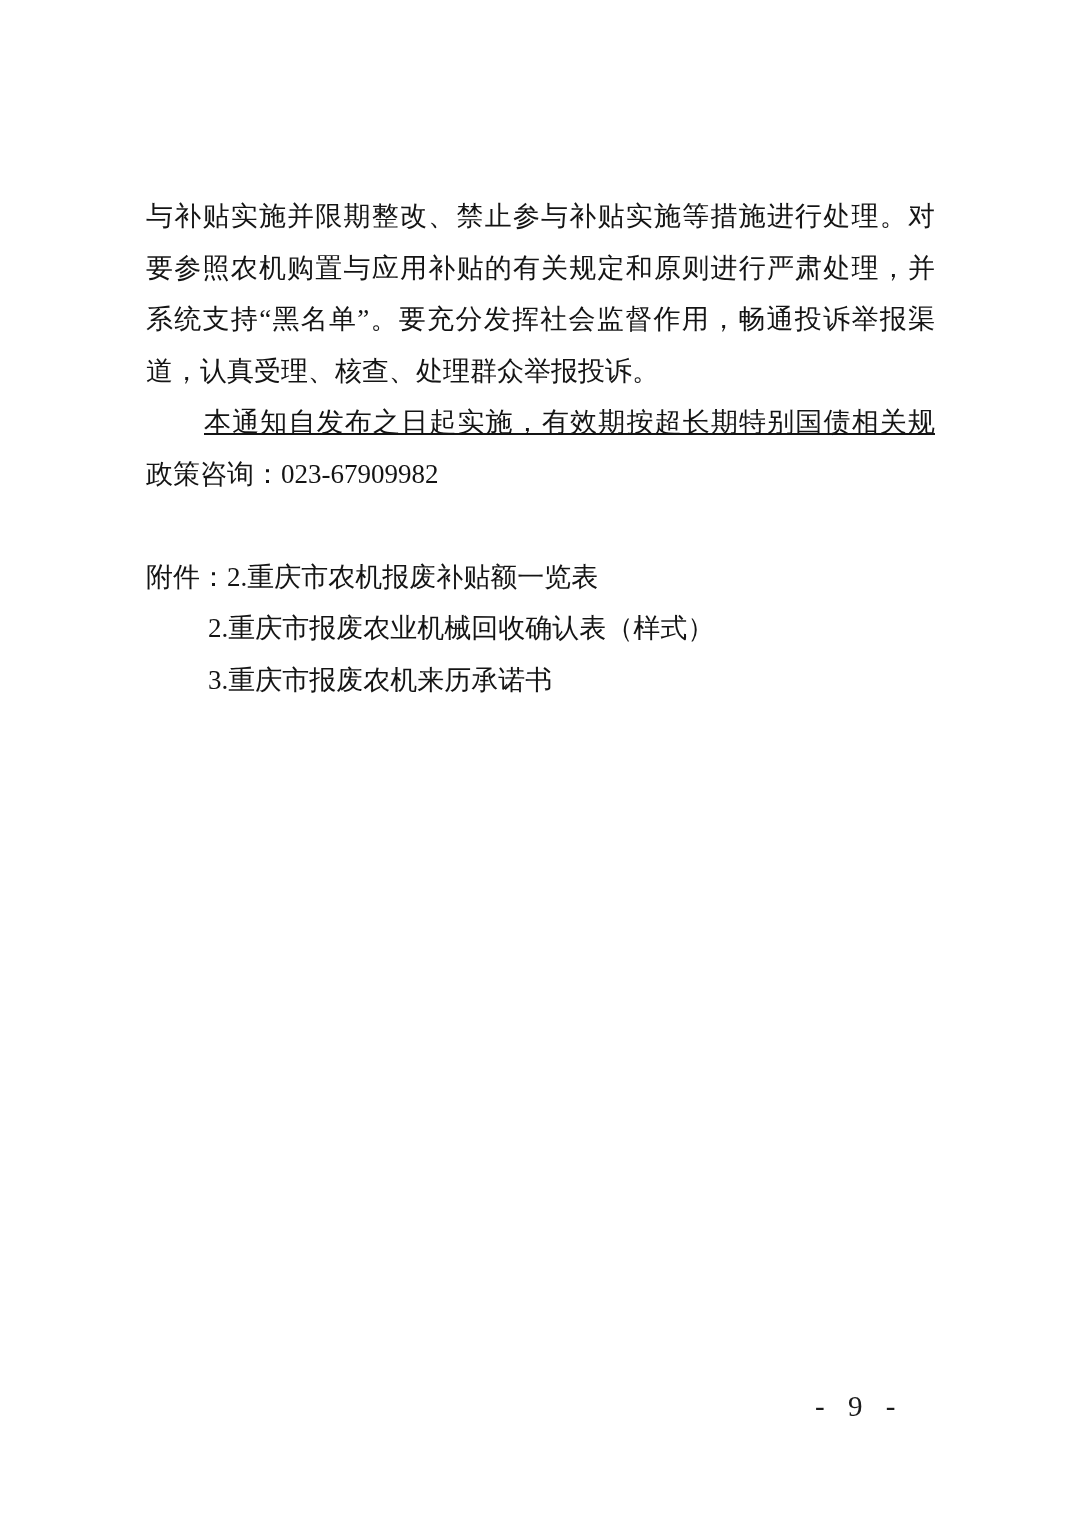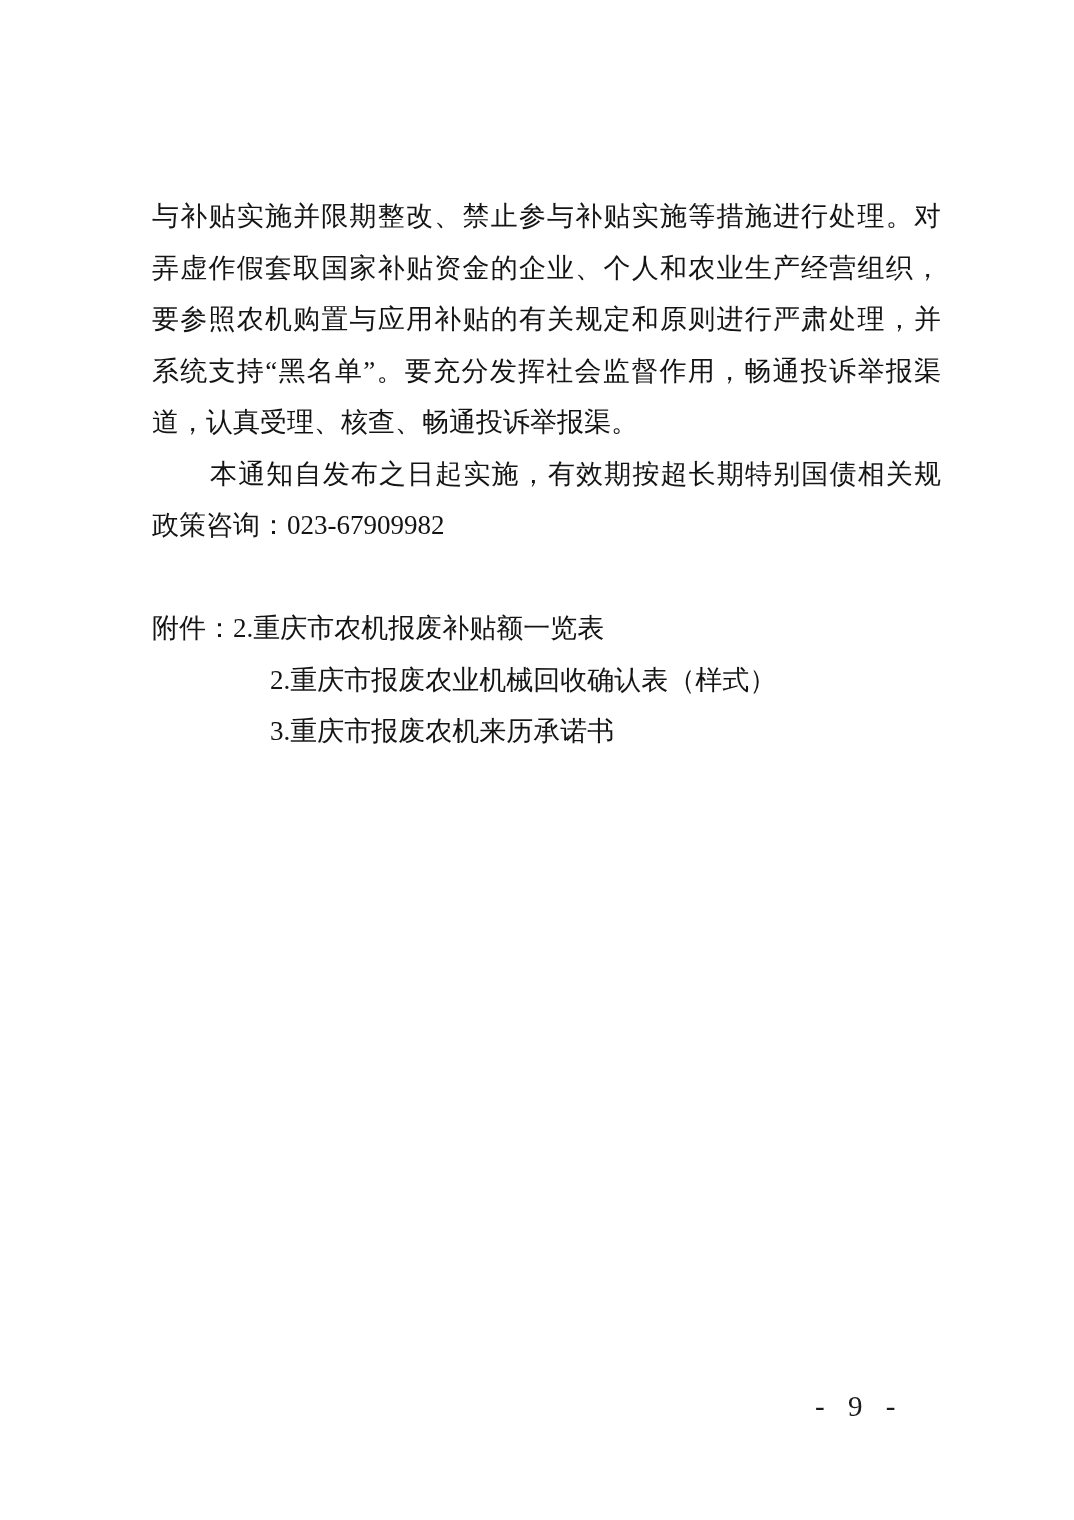--- a/index.html
+++ b/index.html
@@ -11,45 +11,46 @@
     position: relative;
     width: 1074px;
     height: 1520px;
     background: #ffffff;
     overflow: hidden;
     font-family: "Liberation Serif", "DejaVu Serif", serif;
     color: #141414;
   }
   .content {
     position: absolute;
-    left: 152px;
+    left: 146px;
     top: 191px;
     width: 789px;
     font-size: 27px;
   }
   .ln {
     height: 51.5px;
     line-height: 51.5px;
     overflow: hidden;
   }
   
   .stretch {
     text-align: justify;
     text-align-last: justify;
   }
   
   .indent {
     text-indent: 58px;
+    text-decoration: underline;
   }
   
   .ind2 {
   }
   
   .ind-cont {
-    margin-left: 118px;
+    margin-left: 62px;
   }
   .blank {
     
   }
   .page-number {
     position: absolute;
     top: 1388px;
     left: 815px;
     font-size: 29px;
     line-height: 36px;
@@ -58,24 +59,23 @@
     color: #1b1b1b;
   }
 </style>
 </head>
 <body>
 
 <div class="page">
   <div class="content">
 
     <div class="ln stretch">与补贴实施并限期整改、禁止参与补贴实施等措施进行处理。对</div>
-    <div class="ln stretch">弄虚作假套取国家补贴资金的企业、个人和农业生产经营组织，</div>
     <div class="ln stretch">要参照农机购置与应用补贴的有关规定和原则进行严肃处理，并</div>
     <div class="ln stretch">系统支持“黑名单”。要充分发挥社会监督作用，畅通投诉举报渠</div>
-    <div class="ln">道，认真受理、核查、畅通投诉举报渠。</div>
+    <div class="ln">道，认真受理、核查、处理群众举报投诉。</div>
 
     <div class="ln stretch indent">本通知自发布之日起实施，有效期按超长期特别国债相关规</div>
 
     <div class="ln ind2">政策咨询：023-67909982</div>
 
     <div class="ln blank"></div>
 
     <div class="ln ind2">附件：2.重庆市农机报废补贴额一览表</div>
     <div class="ln ind-cont">2.重庆市报废农业机械回收确认表（样式）</div>
     <div class="ln ind-cont">3.重庆市报废农机来历承诺书</div>

